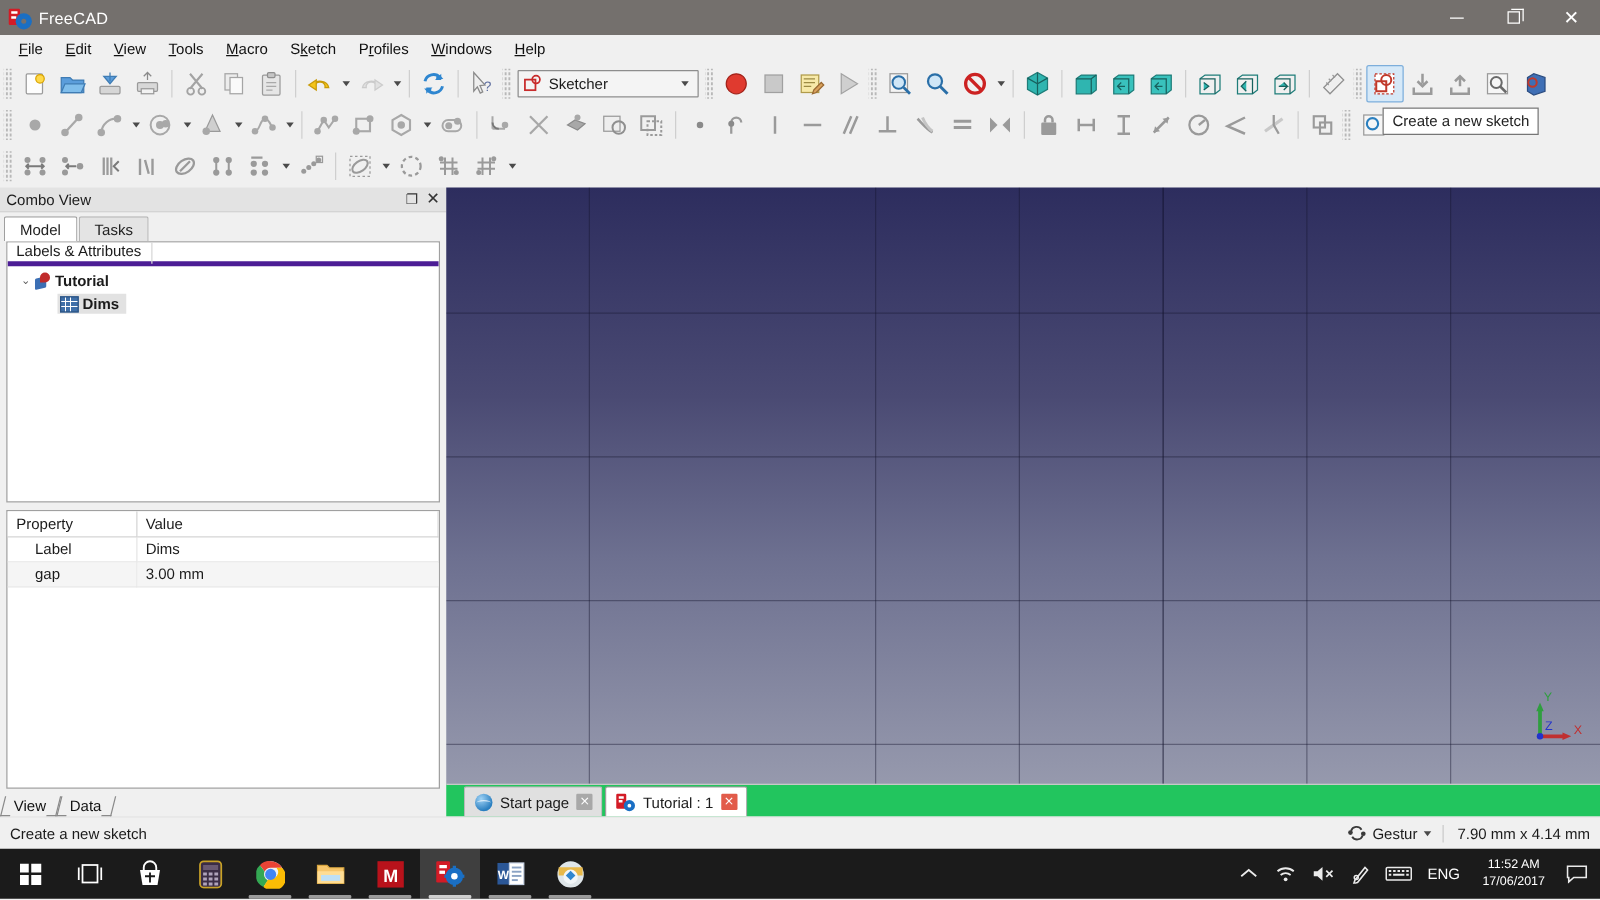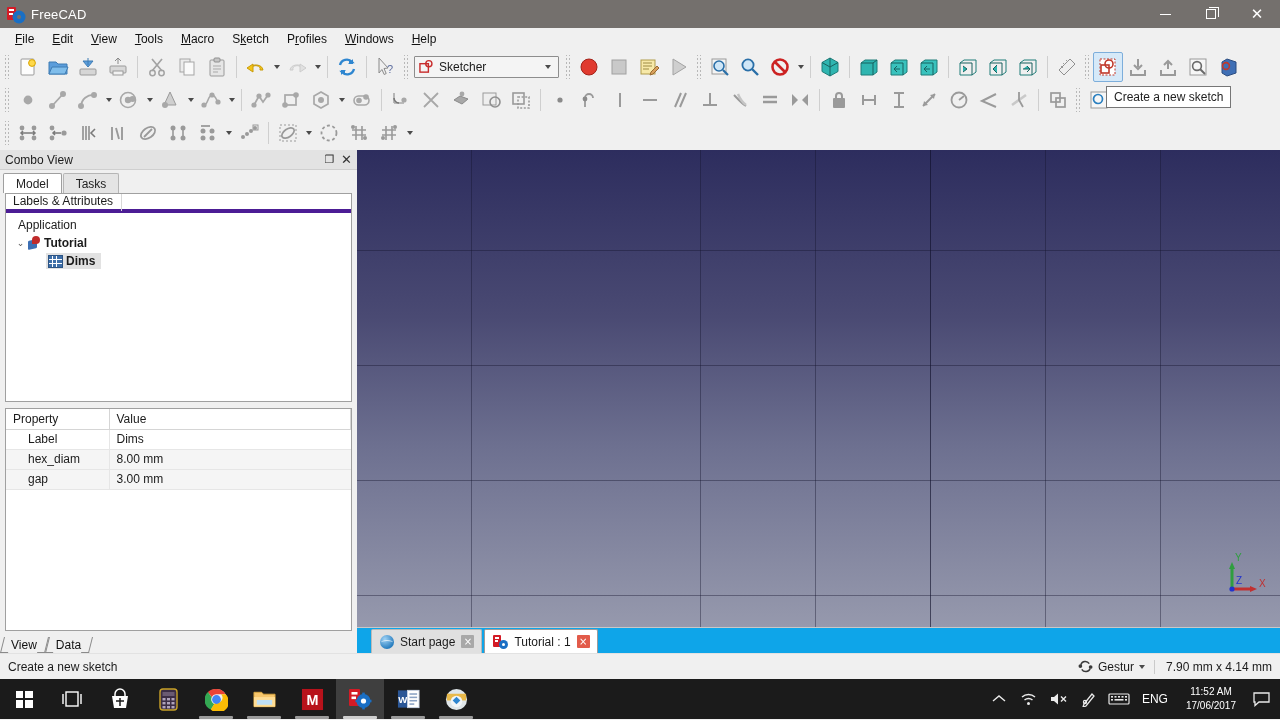--- a/index.html
+++ b/index.html
@@ -193,21 +193,21 @@
     background:linear-gradient(to bottom, #2d2d5e 0%, #4a4a73 35%, #6d7090 62%, #9699ad 100%);
     overflow:hidden;
   }
   .vgrid { position:absolute; inset:0; pointer-events:none; }
   .vline-v { position:absolute; top:0; bottom:0; width:1px; background:rgba(20,20,45,.40); }
   .vline-h { position:absolute; left:0; right:0; height:1px; background:rgba(20,20,45,.40); }
 
   .axis-cross { position:absolute; right:14px; bottom:28px; width:46px; height:48px; }
 
   .doc-tabs {
-    height:26px; background:#0ea5e9; border-top:1px solid #c8c8c8; display:flex;
+    height:26px; background:#22c55e; border-top:1px solid #c8c8c8; display:flex;
     align-items:flex-end; padding-left:14px;
   }
   .dtab {
     display:flex; align-items:center; gap:6px; height:24px; padding:0 7px 0 8px;
     font-size:12px; border:1px solid #b9b9b9; border-bottom:none; background:#e0e0e0;
     margin-right:2px; border-radius:2px 2px 0 0; color:#1b1b1b;
   }
   .dtab.sel { background:#ffffff; border-color:#9c9c9c; }
   .dtab .x {
     width:13px; height:13px; display:flex; align-items:center; justify-content:center;
@@ -885,23 +885,20 @@
       <div class="tabs-row">
         <div class="ctab sel">Model</div>
         <div class="ctab">Tasks</div>
       </div>
 
       <div class="tree-box">
         <div class="tree-hdr">
           <span class="cell">Labels &amp; Attributes</span>
         </div>
         <div class="tree-body">
-          <div class="tnode app-root">
-            <span class="tlabel">Application</span>
-          </div>
           <div class="tnode lvl1">
             <span class="twist">⌄</span>
             <span class="ico-doc">
                 <span class="c1"></span>
                 <span class="c2"></span>
               </span>
             <span class="tlabel bold">Tutorial</span>
           </div>
           <div class="tnode lvl2 sel">
             <span class="tlabel-wrap">
@@ -923,24 +920,20 @@
               <th>Property</th>
               <th>Value</th>
             </tr>
           </thead>
           <tbody>
             <tr>
               <td class="pname">Label</td>
               <td>Dims</td>
             </tr>
             <tr class="alt">
-              <td class="pname">hex_diam</td>
-              <td>8.00 mm</td>
-            </tr>
-            <tr class="alt">
               <td class="pname">gap</td>
               <td>3.00 mm</td>
             </tr>
           </tbody>
         </table>
       </div>
 
       <div class="view-tabs">
         <div class="vtab">View</div>
         <div class="vtab">Data</div>

